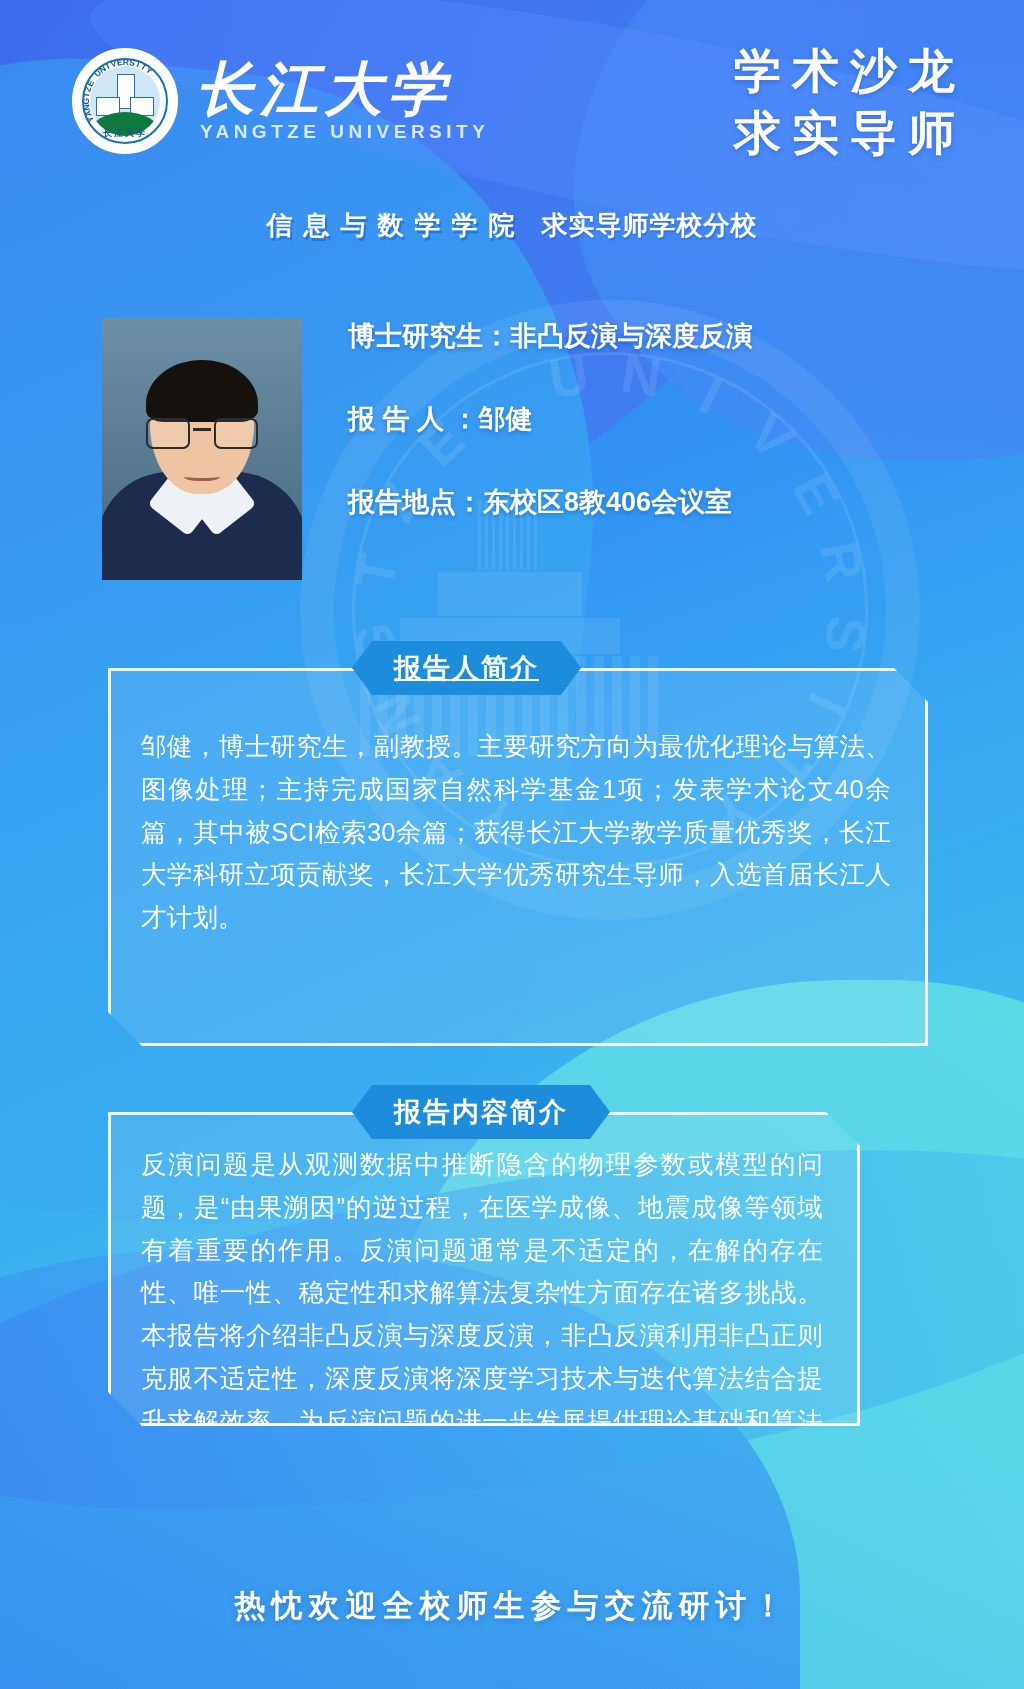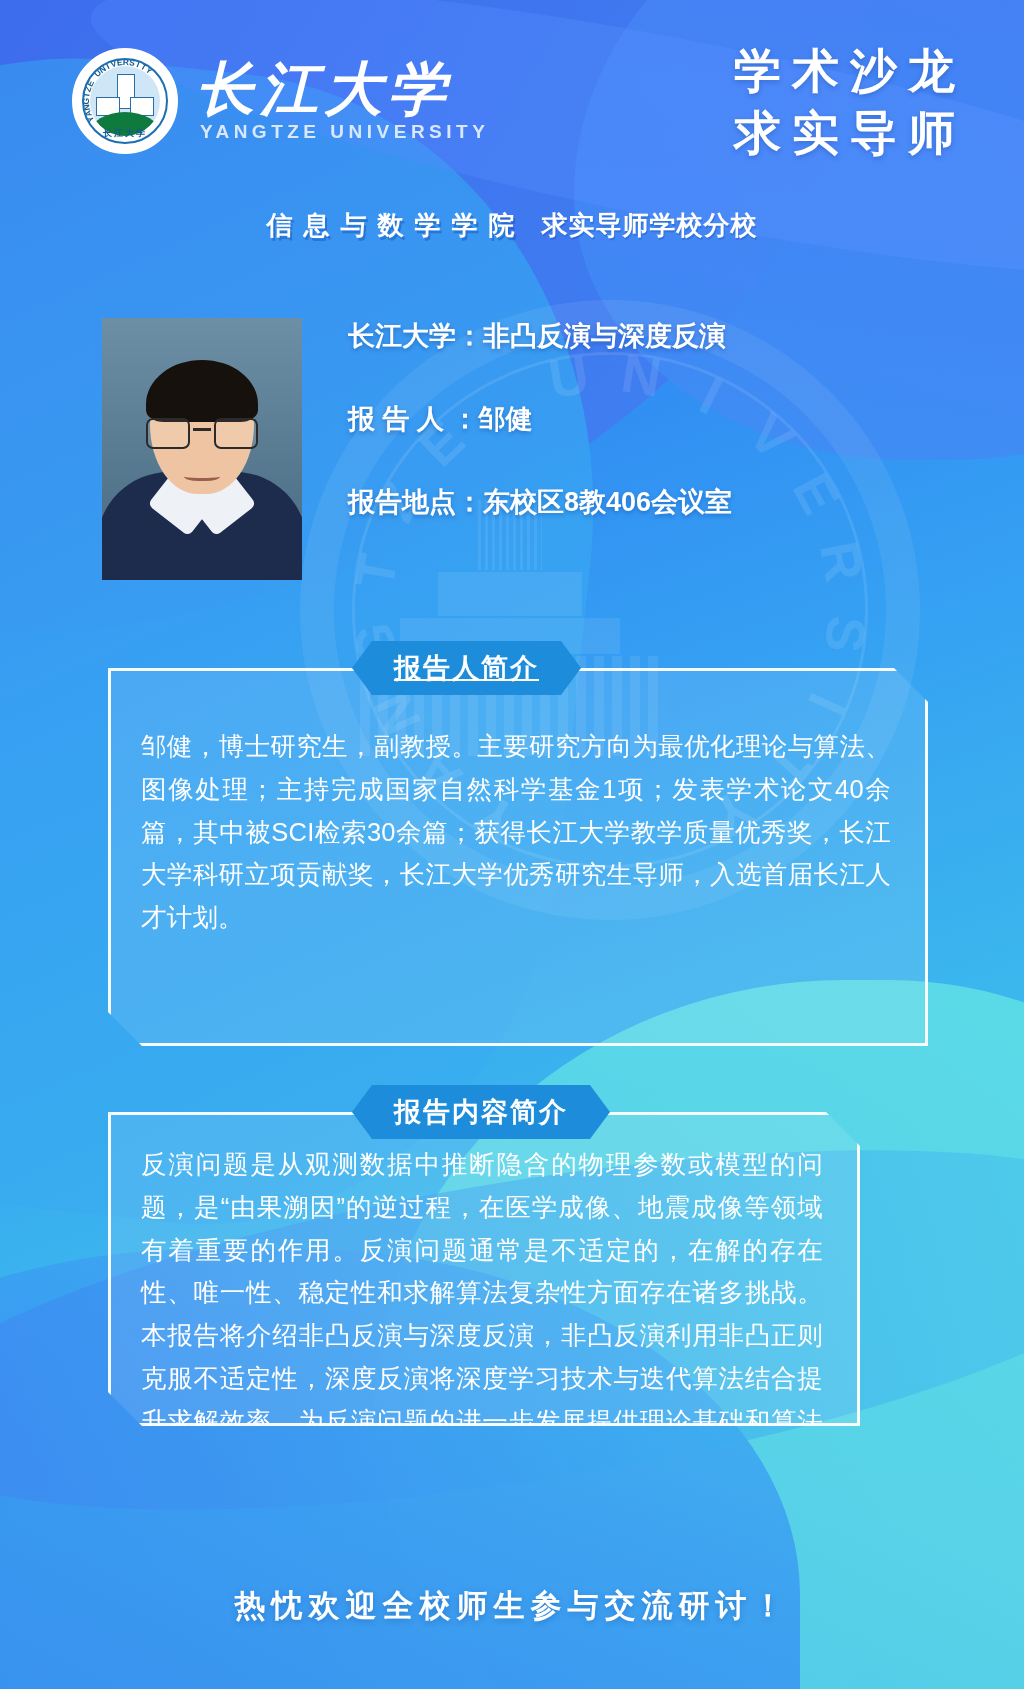--- a/index.html
+++ b/index.html
@@ -423,21 +423,21 @@
     <div class="ph-face"></div>
     <div class="ph-hair"></div>
     <div class="ph-glass-l"></div>
     <div class="ph-glass-r"></div>
     <div class="ph-bridge"></div>
     <div class="ph-mouth"></div>
   </div>
 
   <div class="meta">
     <div class="meta-row">
-      <span class="lbl">长江大学：</span><span>非凸反演与深度反演</span>
+      <span class="lbl">博士研究生：</span><span>非凸反演与深度反演</span>
     </div>
     <div class="meta-row">
       <span class="lbl">报 告 人 ：</span><span>邹健</span>
     </div>
     <div class="meta-row">
       <span class="lbl">报告地点：</span><span>东校区8教406会议室</span>
     </div>
   </div>
 
   <div class="card one">

